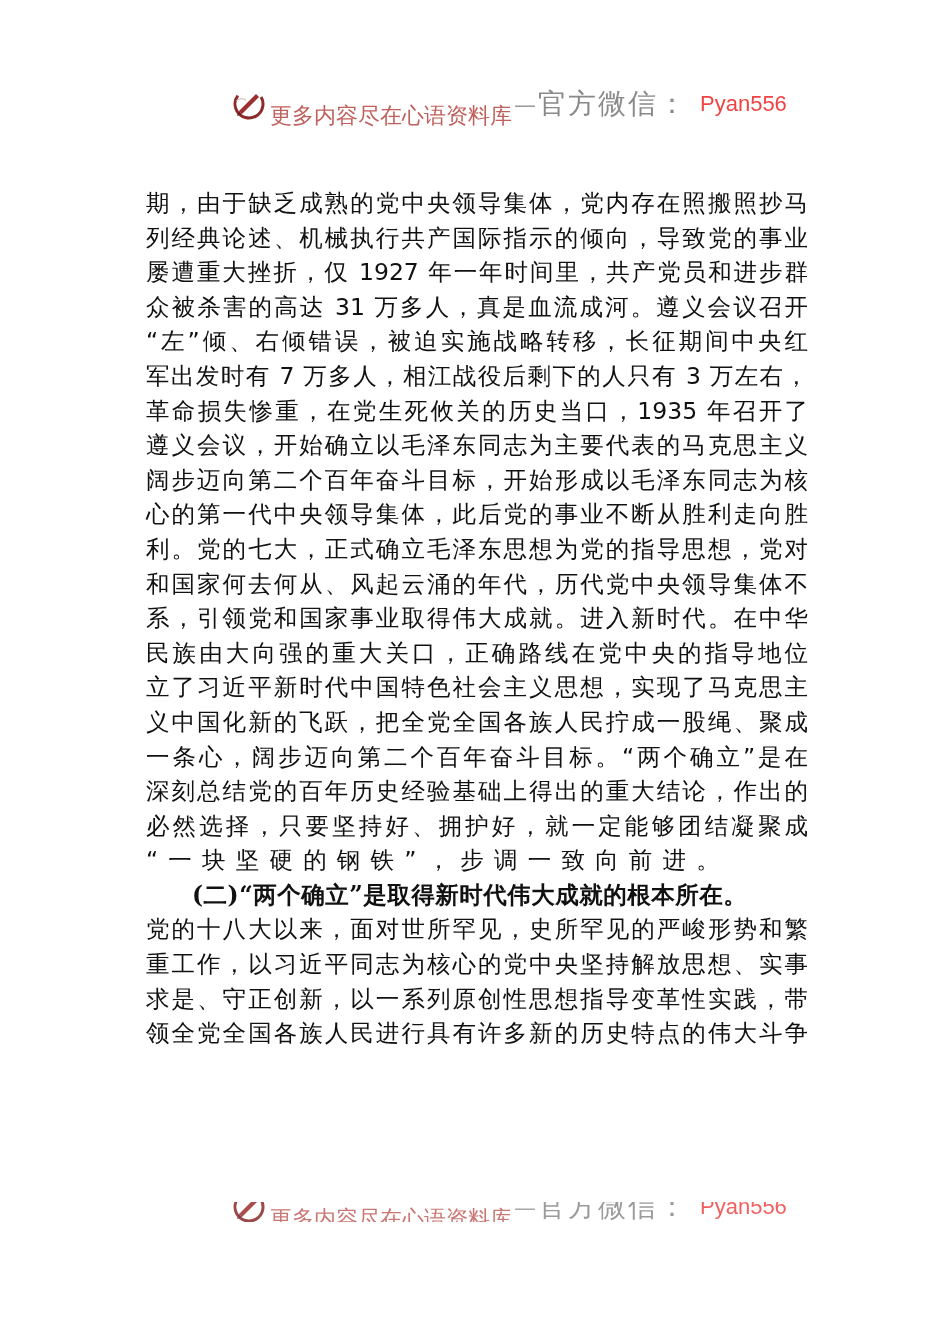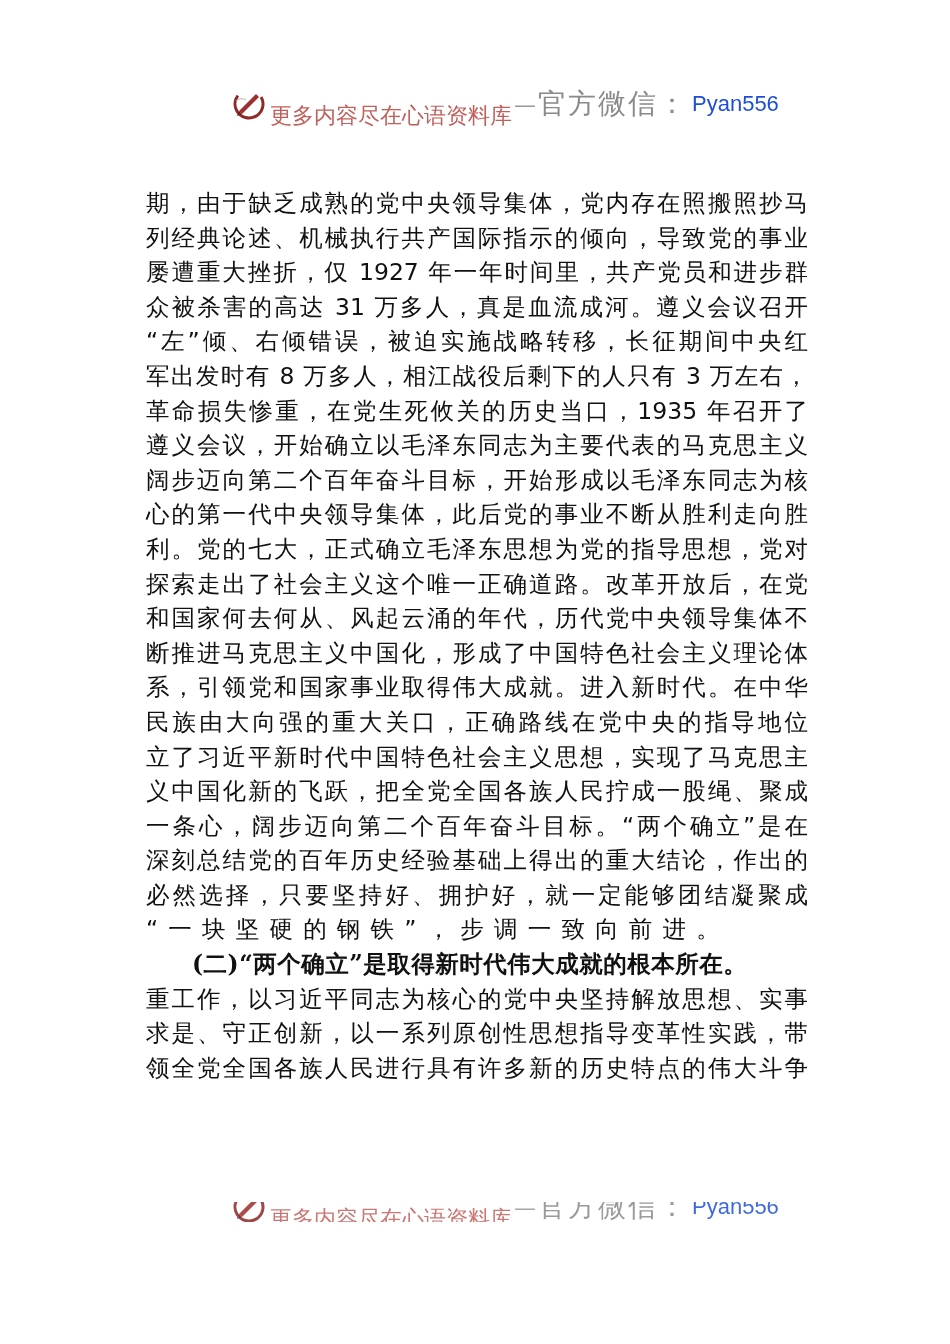--- a/index.html
+++ b/index.html
@@ -43,24 +43,24 @@
       font-size: 22px;
       margin: 0 2px;
     }
     .wm-label {
       color: #8a8a8a;
       font-family: "DejaVu Serif", "Liberation Serif", serif;
       font-size: 28px;
       letter-spacing: 2px;
     }
     .wm-id {
-      color: #1d4ed8;
+      color: #ef4444;
       font-family: "Liberation Sans", sans-serif;
       font-size: 22px;
-      margin-left: 4px;
+      margin-left: 12px;
     }
     .content {
       position: absolute;
       left: 146px;
       top: 142px;
       width: 662px;
       margin-top: 44px;
     }
     .line {
       height: 34.6px;
@@ -104,38 +104,37 @@
     <span class="wm-id">Pyan556</span>
   </div>
 </div>
 
 <div class="content">
   <div class="line">期，由于缺乏成熟的党中央领导集体，党内存在照搬照抄马</div>
   <div class="line">列经典论述、机械执行共产国际指示的倾向，导致党的事业</div>
   <div class="line">屡遭重大挫折，仅 1927 年一年时间里，共产党员和进步群</div>
   <div class="line">众被杀害的高达 31 万多人，真是血流成河。遵义会议召开</div>
   <div class="line">“左”倾、右倾错误，被迫实施战略转移，长征期间中央红</div>
-  <div class="line">军出发时有 8 万多人，相江战役后剩下的人只有 3 万左右，</div>
+  <div class="line">军出发时有 7 万多人，相江战役后剩下的人只有 3 万左右，</div>
   <div class="line">革命损失惨重，在党生死攸关的历史当口，1935 年召开了</div>
   <div class="line">遵义会议，开始确立以毛泽东同志为主要代表的马克思主义</div>
   <div class="line">阔步迈向第二个百年奋斗目标，开始形成以毛泽东同志为核</div>
   <div class="line">心的第一代中央领导集体，此后党的事业不断从胜利走向胜</div>
   <div class="line">利。党的七大，正式确立毛泽东思想为党的指导思想，党对</div>
-  <div class="line">探索走出了社会主义这个唯一正确道路。改革开放后，在党</div>
   <div class="line">和国家何去何从、风起云涌的年代，历代党中央领导集体不</div>
-  <div class="line">断推进马克思主义中国化，形成了中国特色社会主义理论体</div>
   <div class="line">系，引领党和国家事业取得伟大成就。进入新时代。在中华</div>
   <div class="line">民族由大向强的重大关口，正确路线在党中央的指导地位</div>
   <div class="line">立了习近平新时代中国特色社会主义思想，实现了马克思主</div>
   <div class="line">义中国化新的飞跃，把全党全国各族人民拧成一股绳、聚成</div>
   <div class="line">一条心，阔步迈向第二个百年奋斗目标。“两个确立”是在</div>
   <div class="line">深刻总结党的百年历史经验基础上得出的重大结论，作出的</div>
   <div class="line">必然选择，只要坚持好、拥护好，就一定能够团结凝聚成</div>
   <div class="line last">“一块坚硬的钢铁”，步调一致向前进。</div>
   <div class="line heading">(二)“两个确立”是取得新时代伟大成就的根本所在。</div>
+  <div class="line">党的十八大以来，面对世所罕见，史所罕见的严峻形势和繁</div>
   <div class="line">重工作，以习近平同志为核心的党中央坚持解放思想、实事</div>
   <div class="line">求是、守正创新，以一系列原创性思想指导变革性实践，带</div>
   <div class="line">领全党全国各族人民进行具有许多新的历史特点的伟大斗争</div>
 </div>
 
 <div class="watermark bottom">
   <div class="wm-inner">
     <span class="wm-logo">
       <svg width="34" height="34" viewBox="0 0 34 34">
         <circle cx="17" cy="17" r="14" fill="none" stroke="#8e2a2a" stroke-width="3" stroke-dasharray="60 30" transform="rotate(-30 17 17)"></circle>

